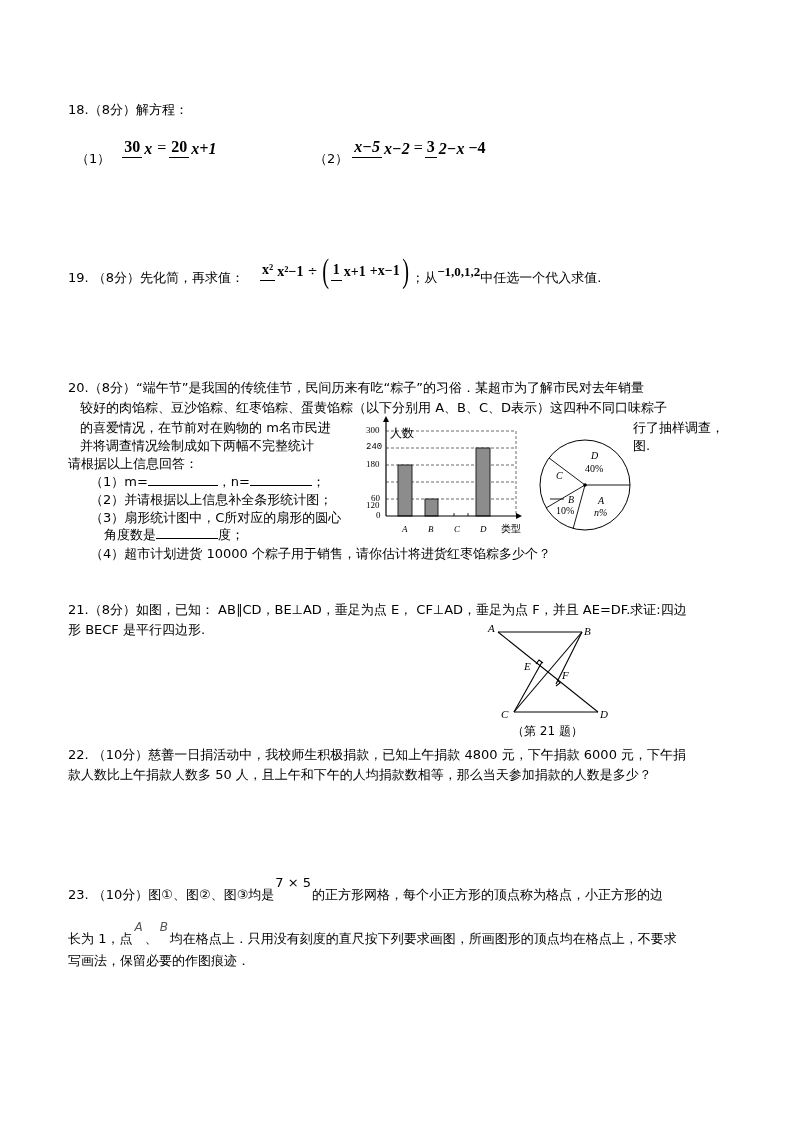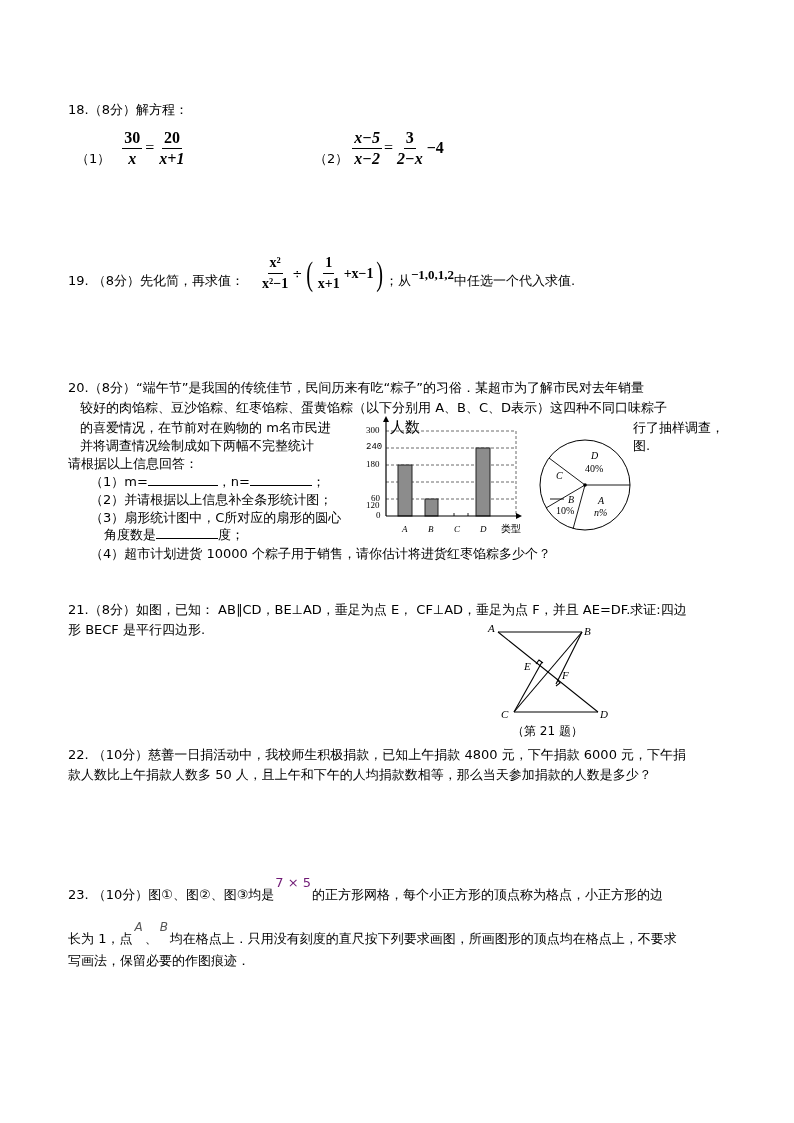--- a/index.html
+++ b/index.html
@@ -3,21 +3,21 @@
 <meta charset="utf-8">
 <style>
   html, body { margin: 0; padding: 0; background: #ffffff; }
   body {
     width: 794px; height: 1123px; position: relative; overflow: hidden;
     font-family: "DejaVu Sans", sans-serif; color: #000; font-size: 13px;
   }
   .abs { position: absolute; white-space: nowrap; }
   .serif { font-family: "Liberation Serif", "DejaVu Serif", serif; }
   .mathb { font-family: "Liberation Serif", "DejaVu Serif", serif; font-weight: bold; font-size: 16px; }
-  .frac { display: inline-flex; flex-direction: column; align-items: center; vertical-align: middle; }
+  .frac { display: inline-flex; flex-direction: row; align-items: center; vertical-align: middle; }
   .frac .num { padding: 0 2px 1px; border-bottom: 1.3px solid #000; line-height: 18px; }
   .frac .den { padding: 1px 2px 0; line-height: 18px; }
   .ital { font-style: italic; }
   .blank { display: inline-block; border-bottom: 1px solid #000; height: 12px; vertical-align: baseline; }
   .qline { line-height: 20px; }
 </style>
 </head>
 <body>
 
 <div class="abs" style="left:68px; top:101px;">18.（8分）解方程：</div>
@@ -102,21 +102,21 @@
     <rect x="61" y="85" width="13" height="17" fill="#8c8c8c" stroke="#222" stroke-width="1"></rect>
     <rect x="112" y="34" width="14" height="68" fill="#8c8c8c" stroke="#222" stroke-width="1"></rect>
     <line x1="90" y1="99" x2="90" y2="102" stroke="#222"></line>
     <line x1="104" y1="99" x2="104" y2="102" stroke="#222"></line>
 
     <line x1="22" y1="102" x2="152" y2="102" stroke="#000" stroke-width="1.2"></line>
     <polygon points="152,99 158,102 152,105" fill="#000"></polygon>
     <line x1="22" y1="102" x2="22" y2="6" stroke="#000" stroke-width="1.2"></line>
     <polygon points="19,8 22,2 25,8" fill="#000"></polygon>
   </svg>
-  <span class="abs" style="left:26px; top:4px; font-size:15px;">人数</span>
+  <span class="abs" style="left:26px; top:11px; font-size:12px;">人数</span>
   <span class="abs serif" style="left:2px; top:11px; font-size:9px;">300</span>
   <span class="abs serif" style="left:2px; top:28px; font-size:9px;font-family:Liberation Mono, monospace;">240</span>
   <span class="abs serif" style="left:2px; top:45px; font-size:9px;">180</span>
   <span class="abs serif" style="left:2px; top:62px; font-size:9px;margin-top:24px;">120</span>
   <span class="abs serif" style="left:7px; top:79px; font-size:9px;">60</span>
   <span class="abs serif" style="left:12px; top:96px; font-size:9px;">0</span>
   <span class="abs serif ital" style="left:38px; top:110px; font-size:9px;">A</span>
   <span class="abs serif ital" style="left:64px; top:110px; font-size:9px;">B</span>
   <span class="abs serif ital" style="left:90px; top:110px; font-size:9px;">C</span>
   <span class="abs serif ital" style="left:116px; top:110px; font-size:9px;">D</span>
@@ -164,18 +164,18 @@
   <span class="abs serif ital" style="left:78px; top:47px; font-size:11px;">F</span>
   <span class="abs serif ital" style="left:17px; top:86px; font-size:11px;">C</span>
   <span class="abs serif ital" style="left:116px; top:86px; font-size:11px;">D</span>
   <span class="abs" style="left:28px; top:101px; font-size:12px;">（第 21 题）</span>
 </div>
 
 <div class="abs qline" style="left:68px; top:745px;">22. （10分）慈善一日捐活动中，我校师生积极捐款，已知上午捐款 4800 元，下午捐款 6000 元，下午捐</div>
 <div class="abs qline" style="left:68px; top:765px;">款人数比上午捐款人数多 50 人，且上午和下午的人均捐款数相等，那么当天参加捐款的人数是多少？</div>
 
 <div class="abs" style="left:68px; top:886px;">
-  <span>23. （10分）图①、图②、图③均是</span><span style="position:relative; top:-12px; color:#701a75; font-size:13px; margin:0 1px;">7 × 5</span><span>的正方形网格，每个小正方形的顶点称为格点，小正方形的边</span>
+  <span>23. （10分）图①、图②、图③均是</span><span style="position:relative; top:-12px; color:#000000; font-size:13px; margin:0 1px;">7 × 5</span><span>的正方形网格，每个小正方形的顶点称为格点，小正方形的边</span>
 </div>
 <div class="abs" style="left:68px; top:930px;">
   <span>长为 1，点</span><span class="ital" style="position:relative; top:-12px; color:#555; font-size:12px; margin:0 2px;">A</span><span>、</span><span class="ital" style="position:relative; top:-12px; color:#555; font-size:12px; margin:0 2px;">B</span><span>均在格点上．只用没有刻度的直尺按下列要求画图，所画图形的顶点均在格点上，不要求</span>
 </div>
 <div class="abs" style="left:68px; top:952px;">写画法，保留必要的作图痕迹．</div>
 
 </body></html>

